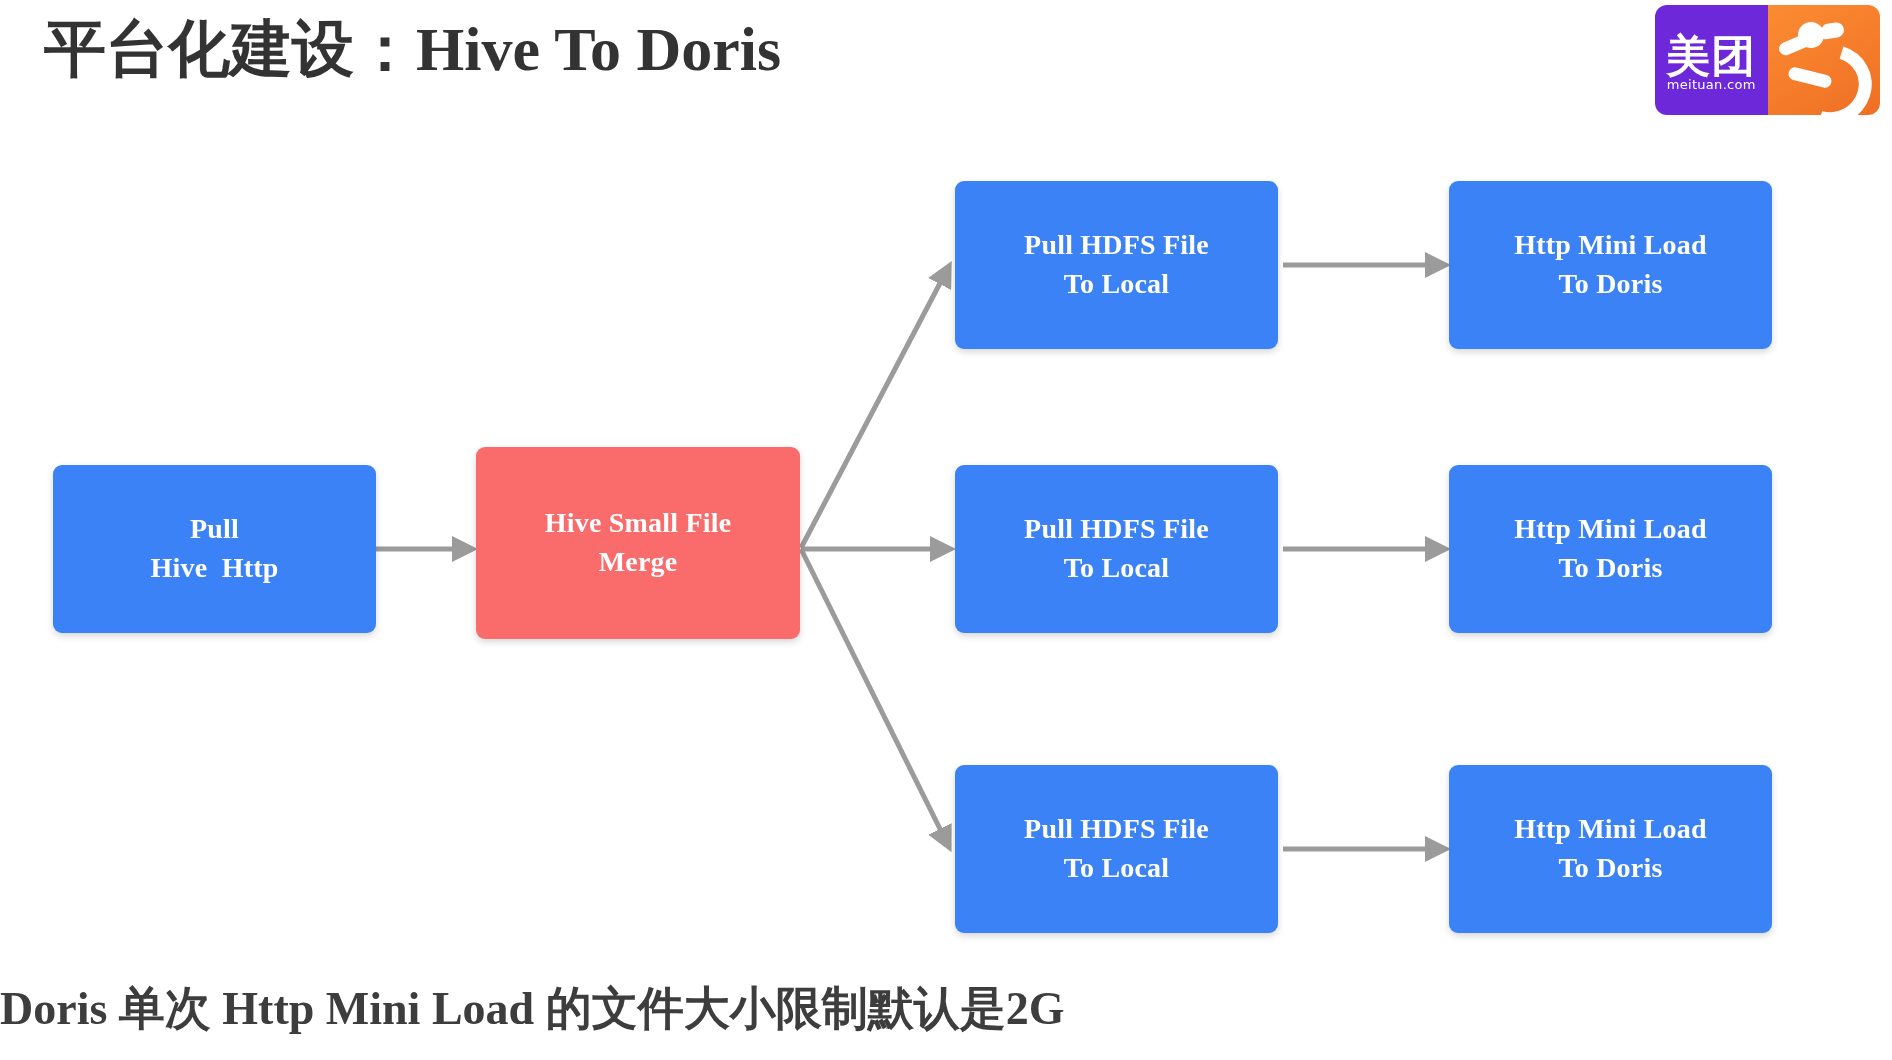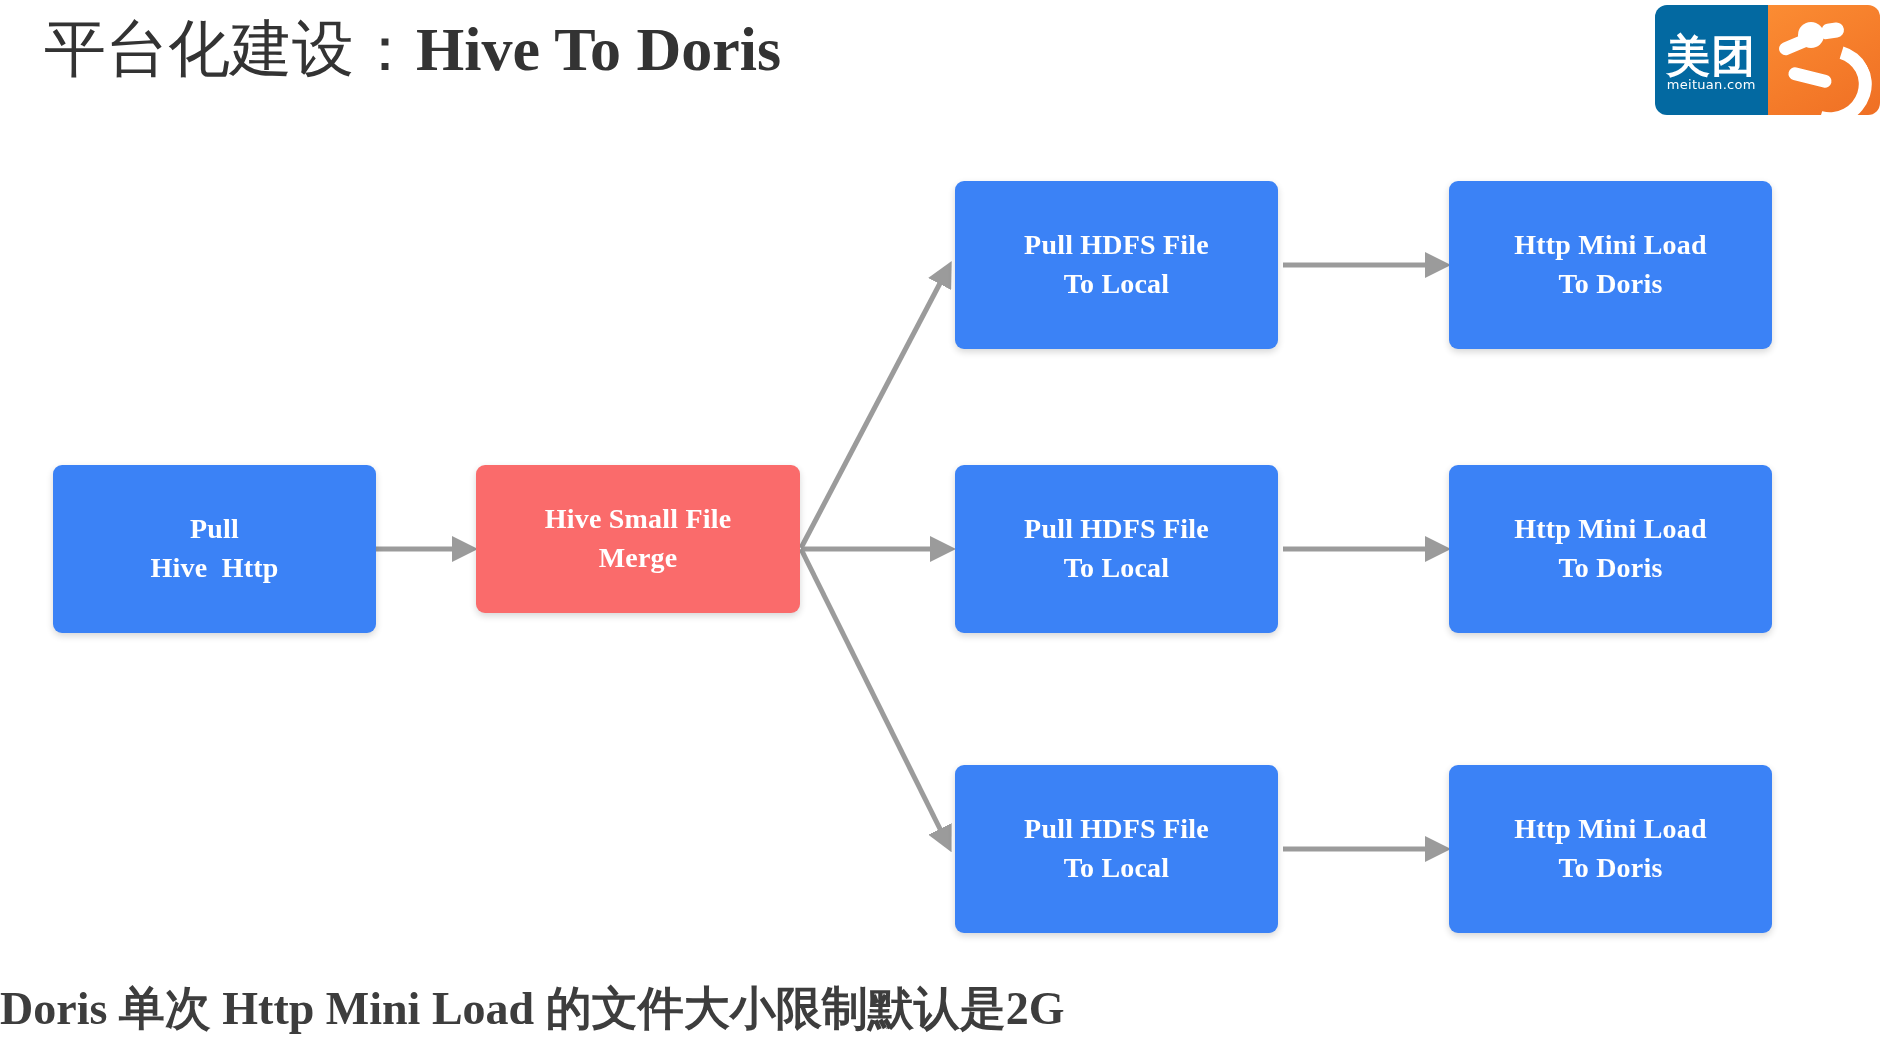--- a/index.html
+++ b/index.html
@@ -20,42 +20,42 @@
     position: absolute;
     left: 44px;
     top: 14px;
     font-size: 62px;
     line-height: 1.15;
     color: #333333;
     white-space: nowrap;
     font-family: "Liberation Serif", "DejaVu Serif", serif;
   }
   #slide-title .cn {
-    font-weight: 400;
+    font-weight: 700;
     margin-top: 36px;
   }
   #slide-title .en {
     font-weight: 700;
   }
 
   
   #brand-logo {
     position: absolute;
     left: 1655px;
     top: 5px;
     width: 225px;
     height: 110px;
     border-radius: 12px;
     overflow: hidden;
     display: flex;
   }
   #brand-logo .logo-left {
     width: 50%;
     height: 100%;
-    background: #0369a1;
+    background: #6d28d9;
     position: relative;
     display: flex;
     flex-direction: column;
     align-items: center;
     justify-content: center;
   }
   #brand-logo .logo-right {
     width: 50%;
     height: 100%;
     background: linear-gradient(150deg, #fb8c33 0%, #f57c2a 55%, #ef6f24 100%);
@@ -200,21 +200,21 @@
       <line x1="1283" y1="549" x2="1443" y2="549" marker-end="url(#arrowhead)"></line>
       <line x1="1283" y1="849" x2="1443" y2="849" marker-end="url(#arrowhead)"></line>
     </g>
 </svg>
 
 <div id="node-layer">
     <div class="flow-node teal" style="left: 53px; top: 465px; width: 323px; height: 168px;">
       <span class="ln">Pull</span>
       <span class="ln">Hive  Http</span>
     </div>
-    <div class="flow-node red" style="left: 476px; top: 465px; width: 324px; height: 148px;">
+    <div class="flow-node red" style="left: 476px; top: 447px; width: 324px; height: 192px;">
       <span class="ln">Hive Small File</span>
       <span class="ln">Merge</span>
     </div>
     <div class="flow-node teal" style="left: 955px; top: 181px; width: 323px; height: 168px;">
       <span class="ln">Pull HDFS File</span>
       <span class="ln">To Local</span>
     </div>
     <div class="flow-node teal" style="left: 1449px; top: 181px; width: 323px; height: 168px;">
       <span class="ln">Http Mini Load</span>
       <span class="ln">To Doris</span>

